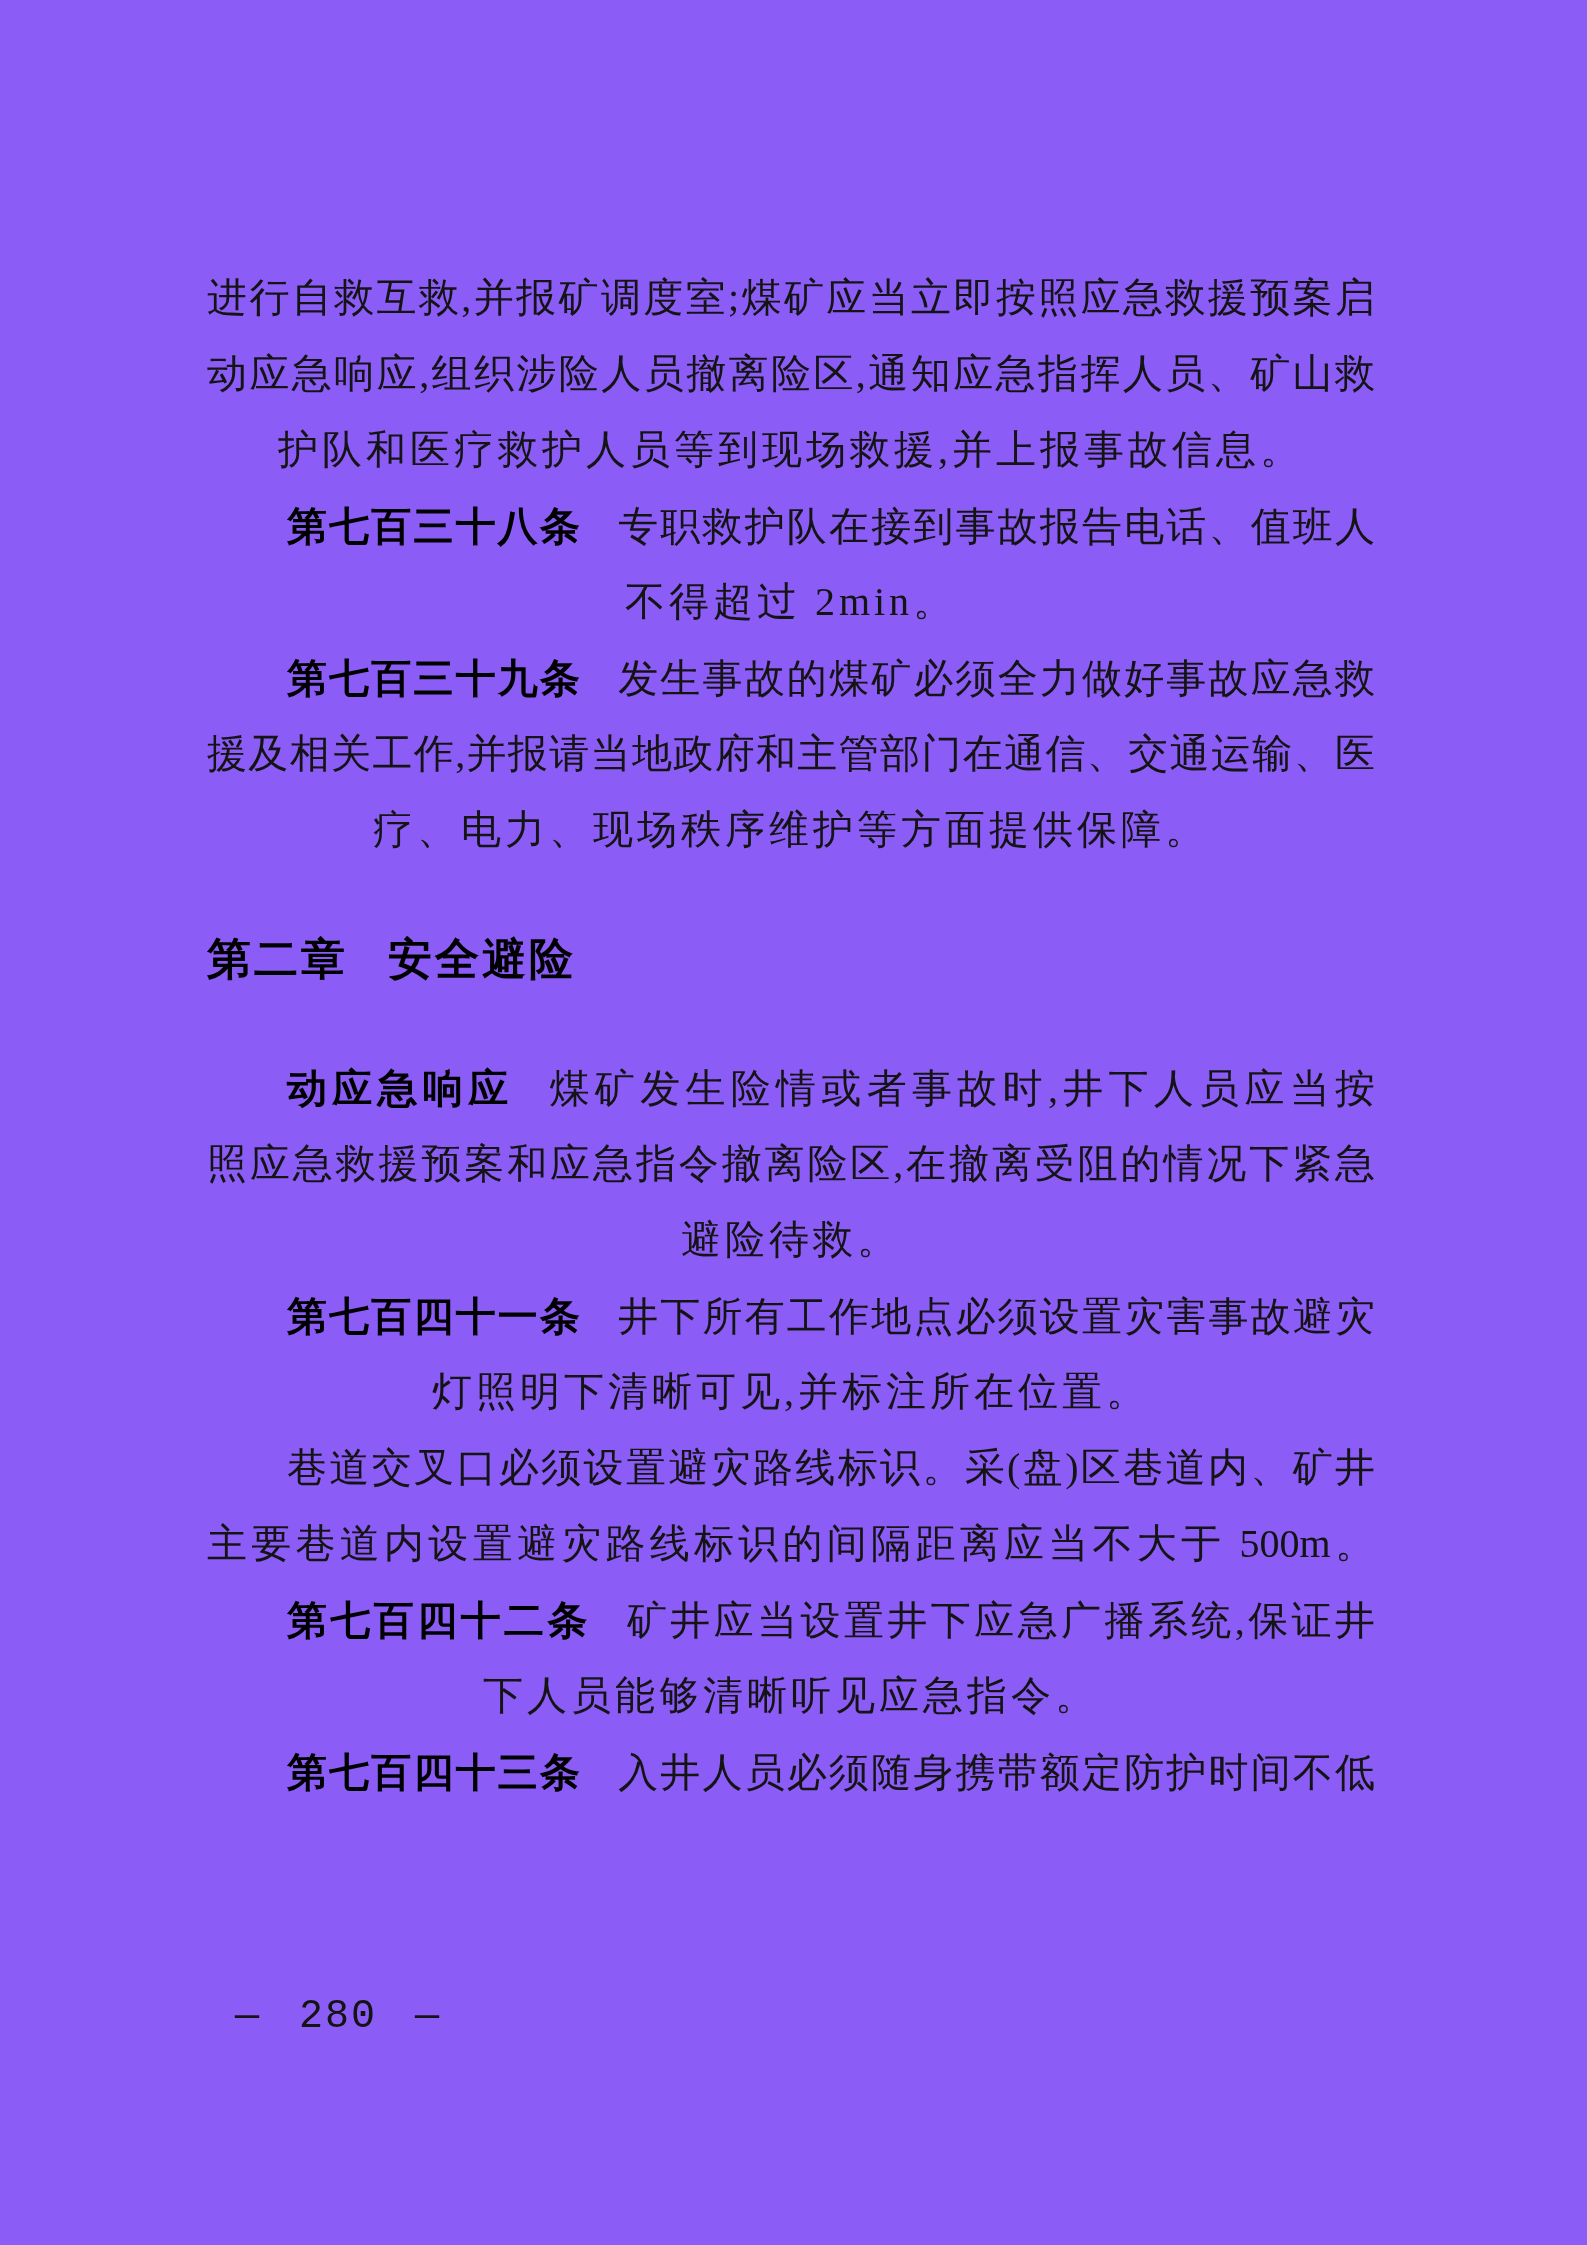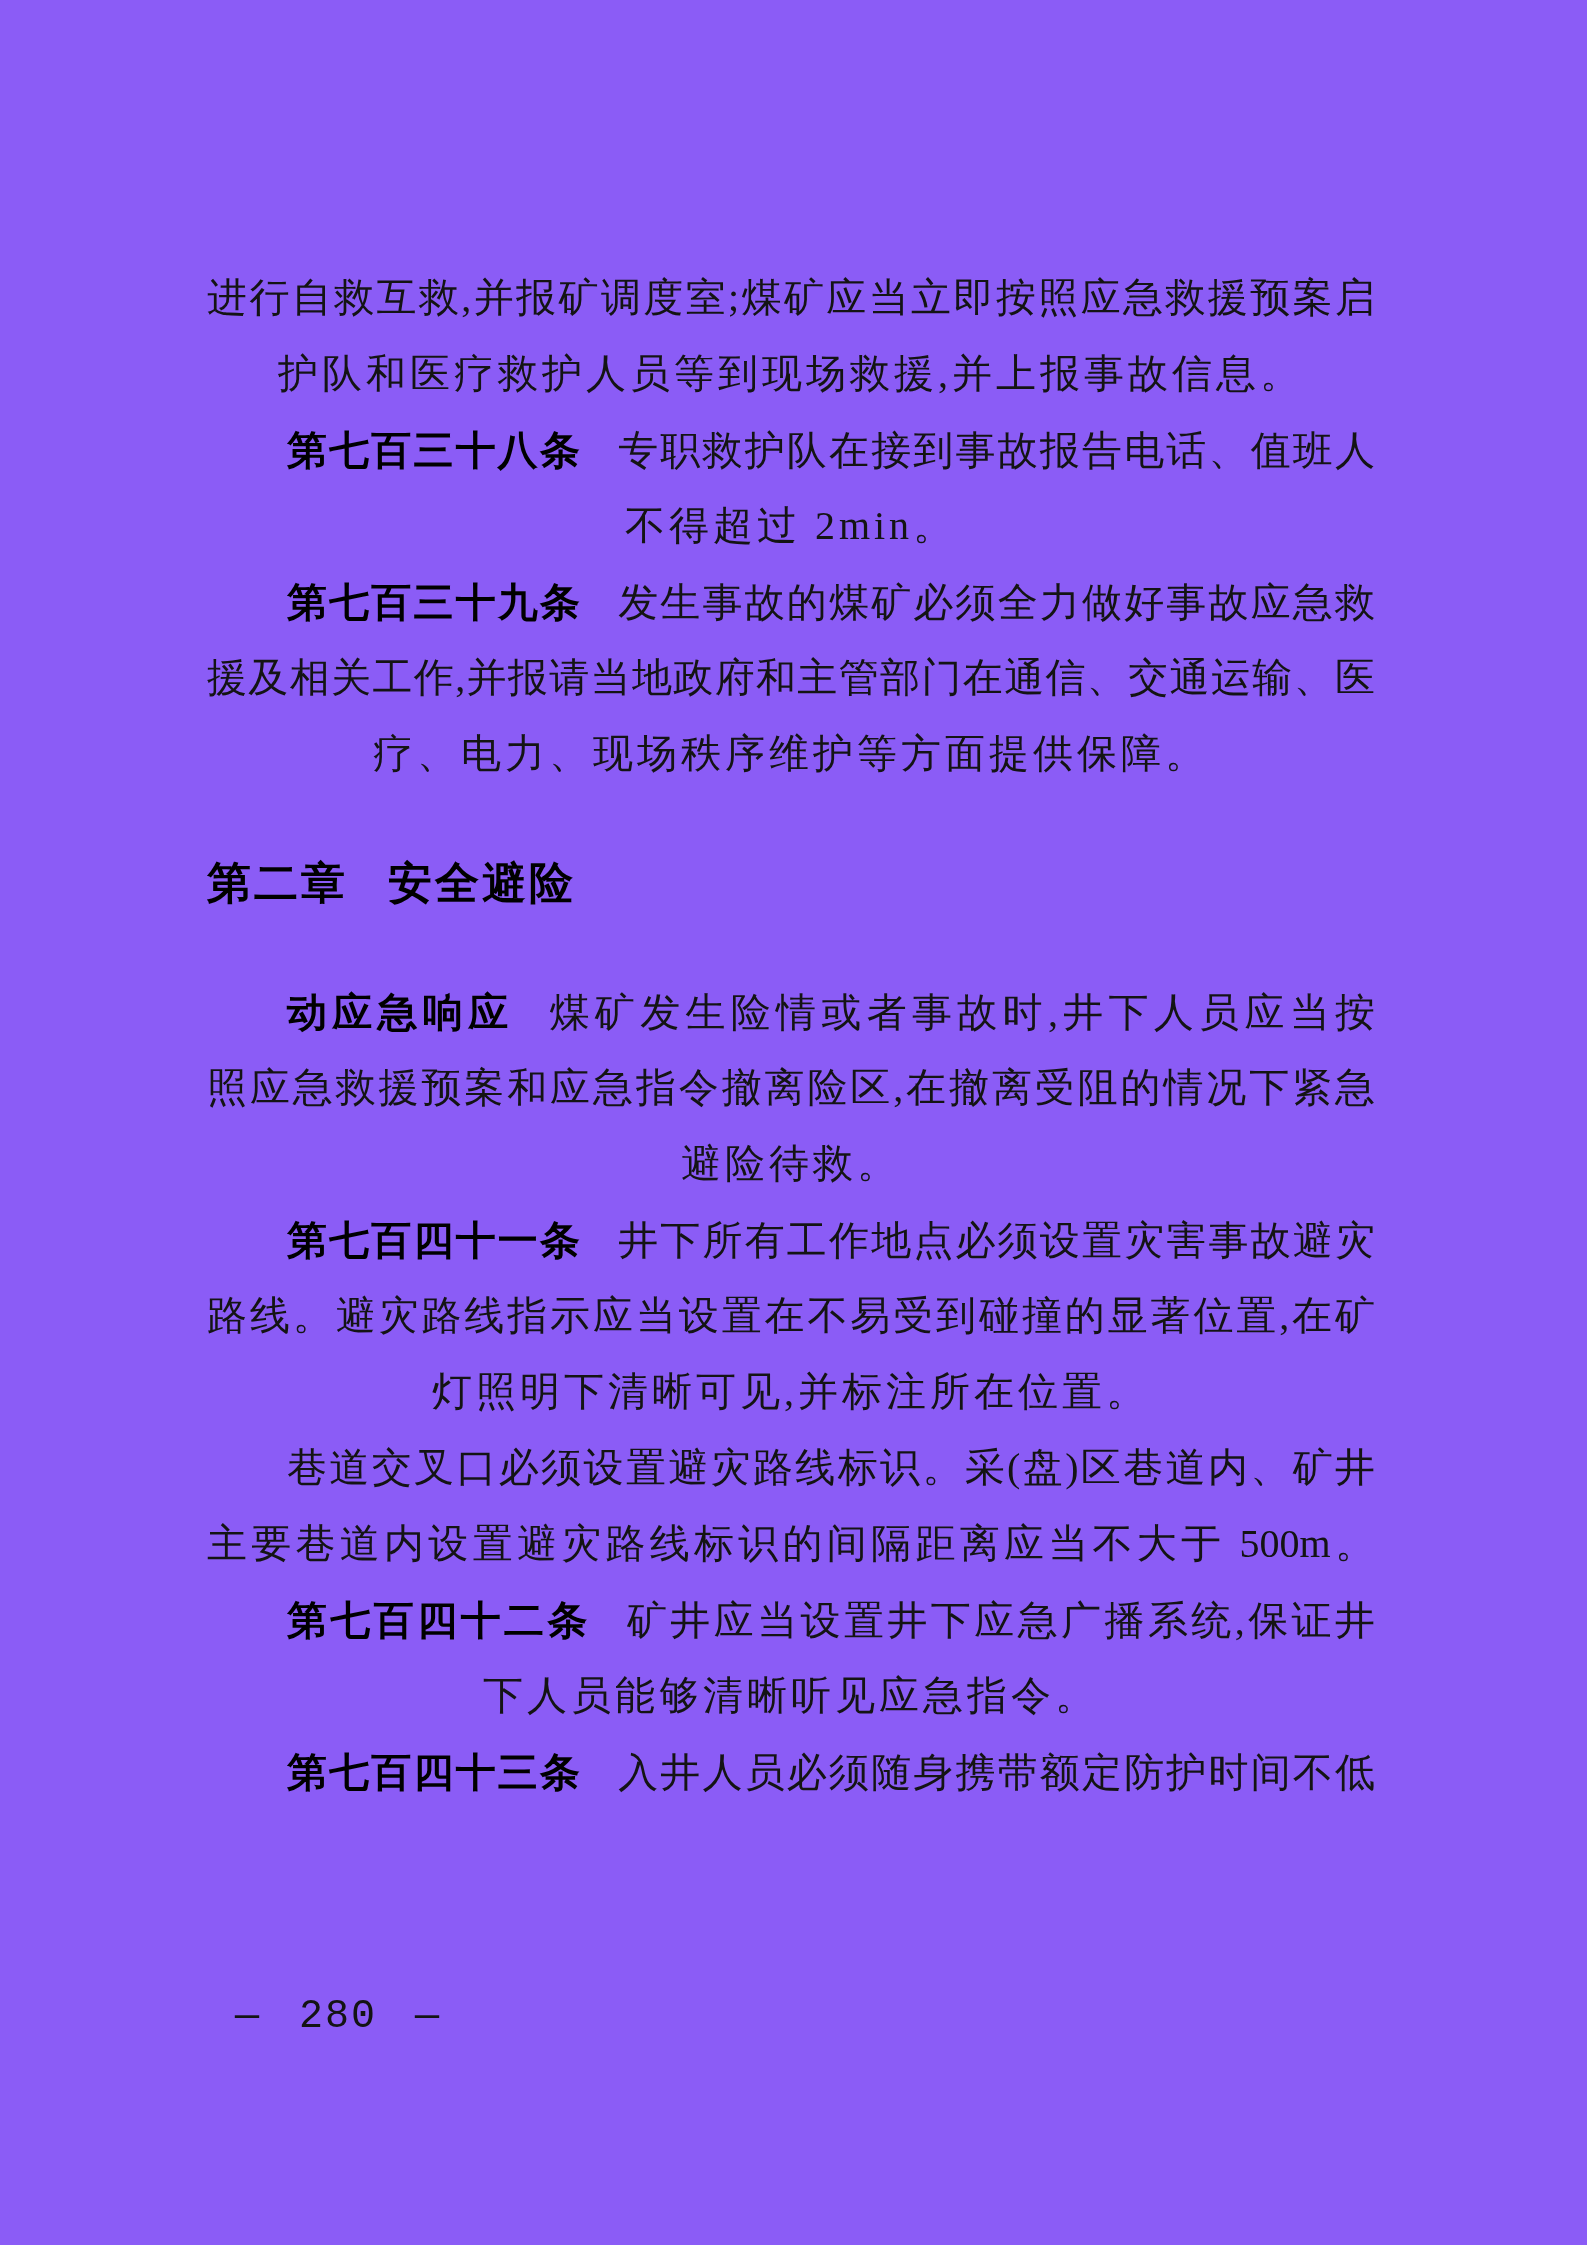--- a/index.html
+++ b/index.html
@@ -77,37 +77,37 @@
     font-family: Liberation Mono, monospace;
   }
 </style>
 </head>
 <body>
 
 <div id="page">
   <div id="text-col">
 
     <div class="ln j"><span>进行自救互救,并报矿调度室;煤矿应当立即按照应急救援预案启</span></div>
+    <div class="ln j"><span>动应急响应,组织涉险人员撤离险区,通知应急指挥人员、矿山救</span></div>
     <div class="ln last"><span>护队和医疗救护人员等到现场救援,并上报事故信息。</span></div>
 
     <div class="ln j ind"><span class="art-num">第七百三十八条</span><span>专职救护队在接到事故报告电话、值班人</span></div>
     <div class="ln last"><span>不得超过 2min。</span></div>
 
     <div class="ln j ind"><span class="art-num">第七百三十九条</span><span>发生事故的煤矿必须全力做好事故应急救</span></div>
     <div class="ln j"><span>援及相关工作,并报请当地政府和主管部门在通信、交通运输、医</span></div>
     <div class="ln last"><span>疗、电力、现场秩序维护等方面提供保障。</span></div>
 
     <div class="chap"><span class="ch-num">第二章</span><span>安全避险</span></div>
 
     <div class="ln j ind"><span class="art-num">动应急响应</span><span>煤矿发生险情或者事故时,井下人员应当按</span></div>
     <div class="ln j"><span>照应急救援预案和应急指令撤离险区,在撤离受阻的情况下紧急</span></div>
     <div class="ln last"><span>避险待救。</span></div>
 
     <div class="ln j ind"><span class="art-num">第七百四十一条</span><span>井下所有工作地点必须设置灾害事故避灾</span></div>
-    <div class="ln j"><span>路线。避灾路线指示应当设置在不易受到碰撞的显著位置,在矿</span></div>
     <div class="ln last"><span>灯照明下清晰可见,并标注所在位置。</span></div>
 
     <div class="ln j ind"><span>巷道交叉口必须设置避灾路线标识。采(盘)区巷道内、矿井</span></div>
     <div class="ln j"><span>主要巷道内设置避灾路线标识的间隔距离应当不大于 500m。</span></div>
 
     <div class="ln j ind"><span class="art-num">第七百四十二条</span><span>矿井应当设置井下应急广播系统,保证井</span></div>
     <div class="ln last"><span>下人员能够清晰听见应急指令。</span></div>
 
     <div class="ln j ind"><span class="art-num">第七百四十三条</span><span>入井人员必须随身携带额定防护时间不低</span></div>
 

